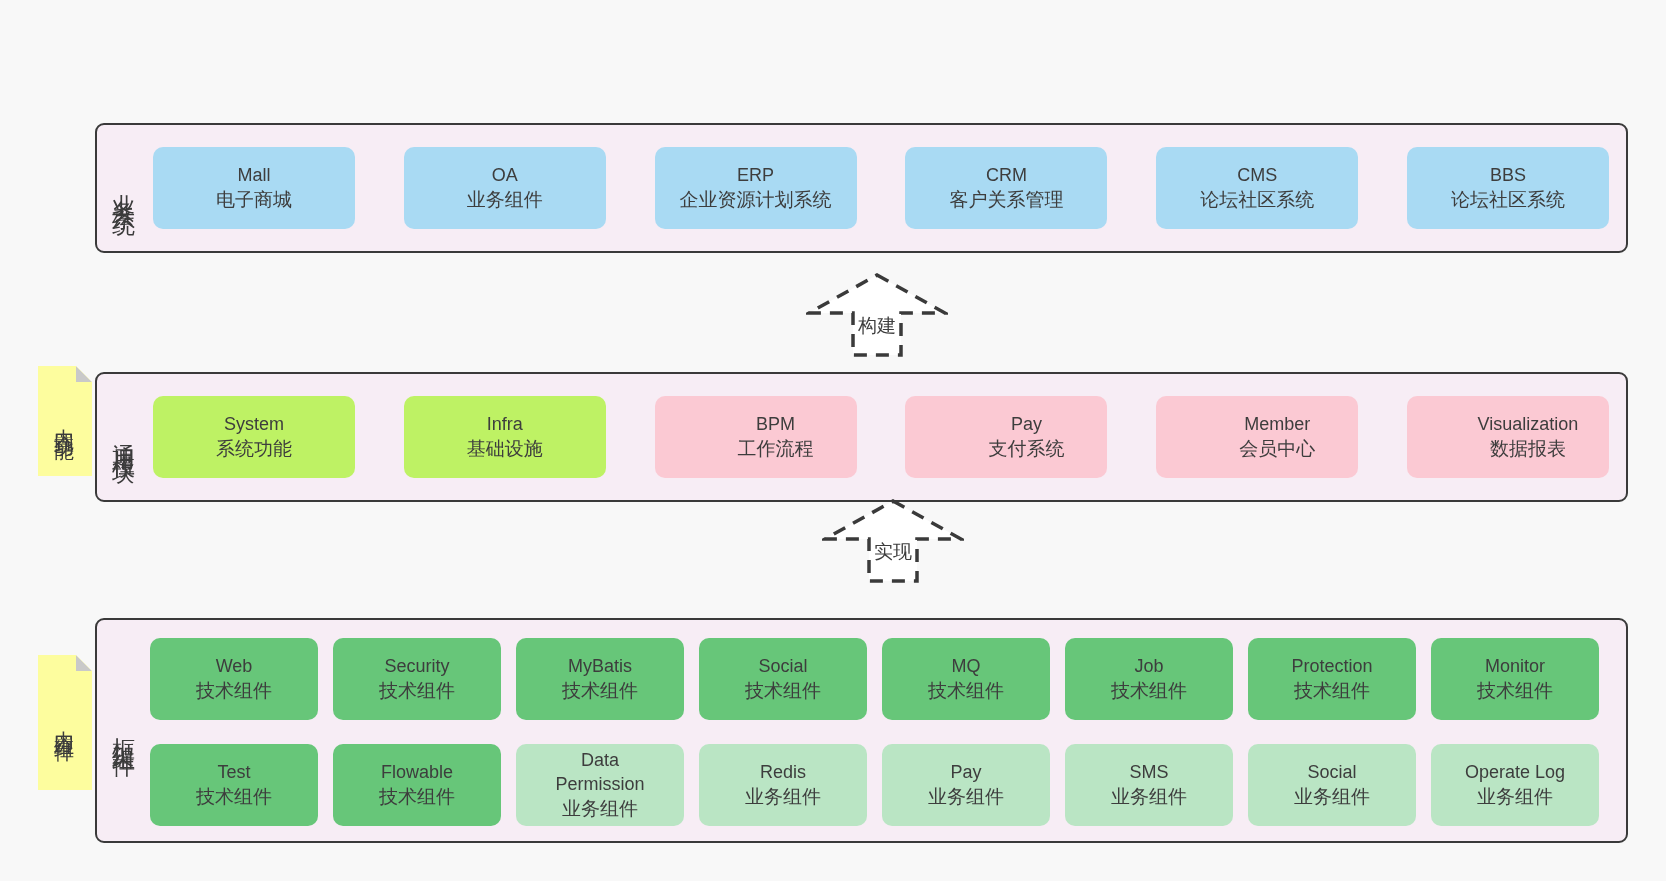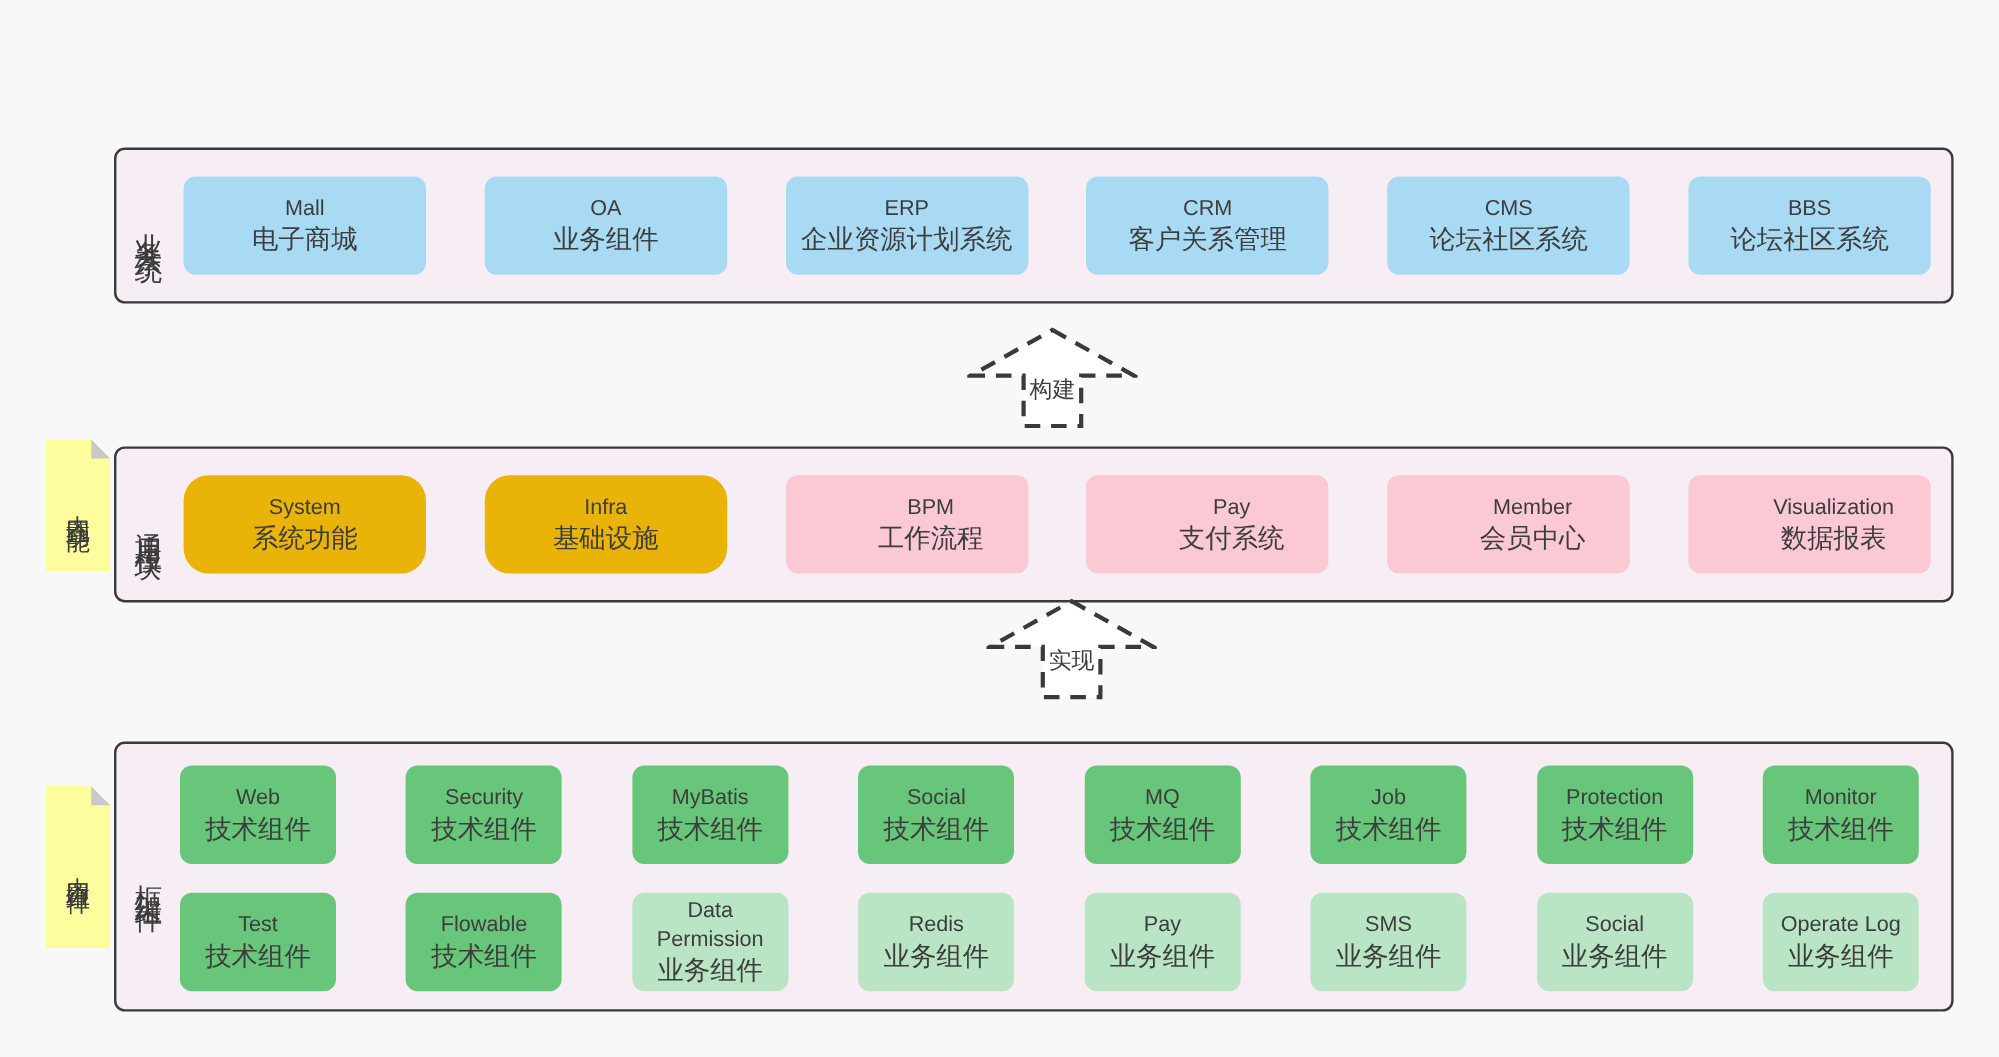--- a/index.html
+++ b/index.html
@@ -33,30 +33,30 @@
   .layer3 .row{left:53px;right:27px;}
   .row-a{top:18px;}
   .row-b{top:124px;}
 
   .box{
     box-sizing:border-box;border-radius:10px;
     display:flex;flex-direction:column;align-items:center;justify-content:center;
     text-align:center;
   }
   .layer1 .box,.layer2 .box{width:202px;height:82px;}
-  .layer3 .box{width:130px;height:82px;}
+  .layer3 .box{width:168px;height:82px;}
 
   .v-blue{background:#a9daf3;}
-  .v-red{background:#eab308;border-radius:21px;}
+  .v-red{background:#bef264;}
   .v-pink{background:#fbc9d3;padding-left:40px;}
   .v-green{background:#67c679;}
   .v-green-light{background:#bae5c4;}
 
   .en{font-size:18px;line-height:1.35;white-space:pre-line;}
-  .zh{font-size:22px;line-height:1.35;}
+  .zh{font-size:19px;line-height:1.35;}
 
   
   .arrow{position:absolute;width:142px;height:86px;}
   .arrow1{left:806px;top:272px;}
   .arrow2{left:822px;top:498px;}
   .arrow svg{display:block;width:142px;height:86px;}
   .arrow-label{
     position:absolute;top:42px;left:50%;transform:translateX(-50%);
     background:#ffffff;padding:0 3px;font-size:19px;line-height:1.25;
     white-space:nowrap;

